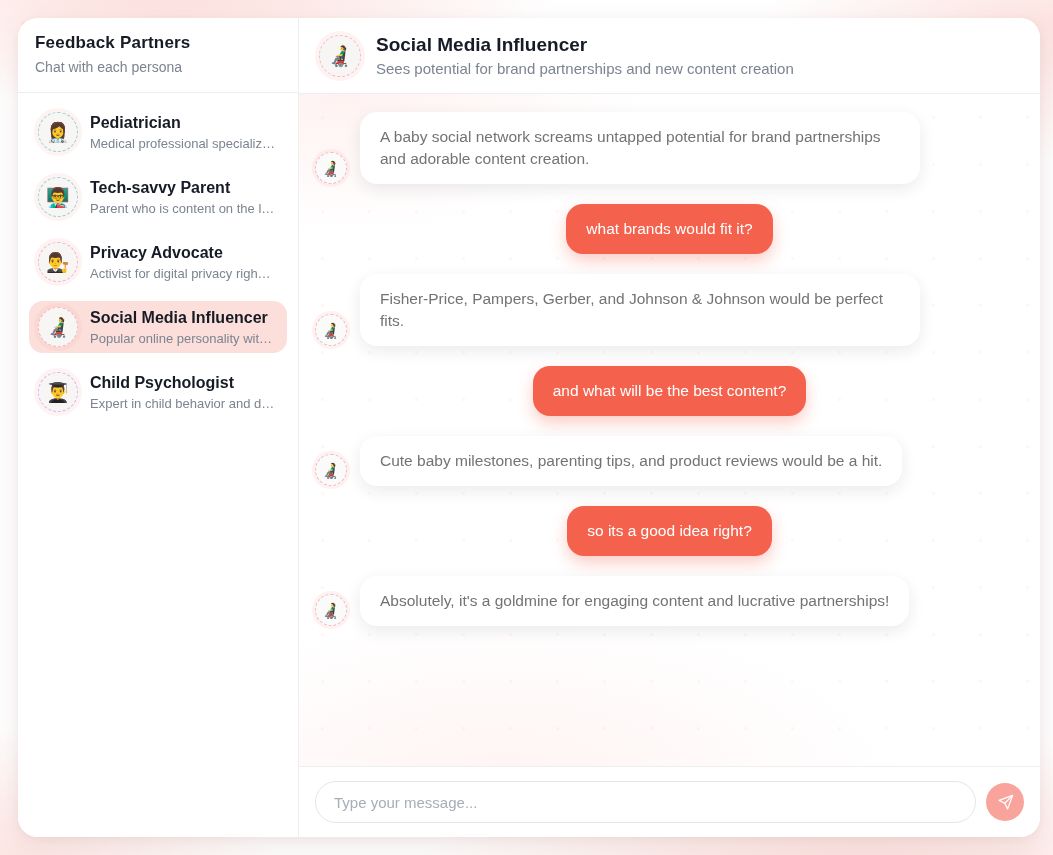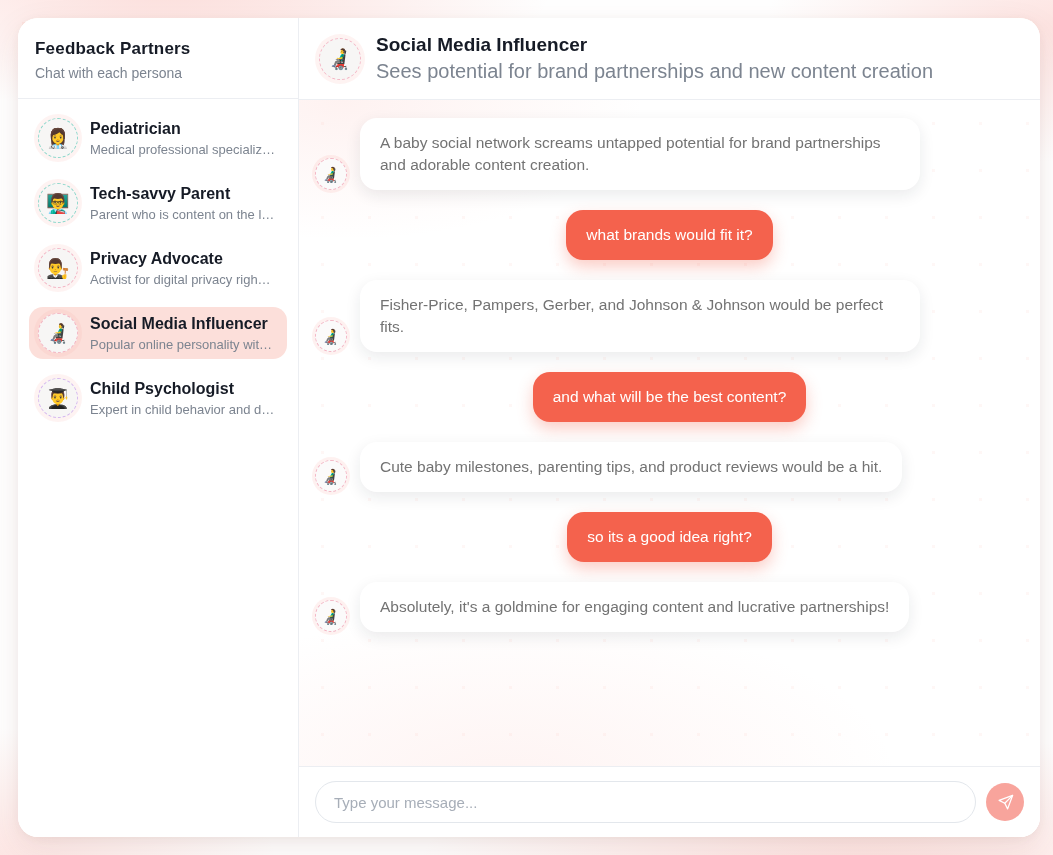--- a/index.html
+++ b/index.html
@@ -17,42 +17,42 @@
     position:relative;
   }
   .app-card {
     position:absolute; left:18px; top:18px; width:1022px; height:819px;
     background:#ffffff; border-radius:20px; overflow:hidden;
     box-shadow:0 12px 34px rgba(120,60,50,.10), 0 2px 8px rgba(120,60,50,.06);
     display:flex;
   }
   
   .sidebar { width:281px; flex-shrink:0; border-right:1px solid #eceef2; display:flex; flex-direction:column; background:#fff; }
-  .sidebar-header { padding:21px 17px 17px; border-bottom:1px solid #eceef2; }
+  .sidebar-header { padding:15px 17px 17px; border-bottom:1px solid #eceef2; }
   .sidebar-title { font-size:17px; font-weight:bold; color:#161b26; letter-spacing:.2px; }
   .sidebar-subtitle { font-size:14px; color:#7c8490; margin-top:6px; }
   .persona-list { padding:13px 11px; display:flex; flex-direction:column; gap:13px; overflow:hidden; }
   .persona { display:flex; align-items:center; gap:12px; padding:6px 9px; border-radius:14px; cursor:pointer; }
   .persona.selected { background:#fcdfda; }
   .persona-avatar {
     width:40px; height:40px; border-radius:50%; flex-shrink:0;
     background:#f7f6f5; border:1px dashed #f3b7c6;
     display:flex; align-items:center; justify-content:center;
     font-size:19px; line-height:1; overflow:hidden;
     box-shadow:0 0 0 4px rgba(249,168,160,.14);
   }
   .persona-text { min-width:0; }
   .persona-name { font-size:16px; font-weight:bold; color:#161b26; }
   .persona-desc { font-size:13px; color:#7c8490; margin-top:4px; white-space:nowrap; overflow:hidden; max-width:188px; }
   
   .chat { flex:1; display:flex; flex-direction:column; min-width:0; background:#fff; }
   .chat-header { display:flex; align-items:center; gap:15px; padding:16px 20px; border-bottom:1px solid #eceef2; flex-shrink:0; }
   .chat-header .persona-avatar { width:42px; height:42px; font-size:20px; }
   .chat-title { font-size:19px; font-weight:bold; color:#161b26; }
-  .chat-subtitle { font-size:20px; color:#7c8490; margin-top:4px; }
+  .chat-subtitle { font-size:15px; color:#7c8490; margin-top:4px; }
   .messages {
     flex:1; padding:18px 16px; display:flex; flex-direction:column; gap:20px; overflow:hidden;
     background-image:
       radial-gradient(430px 200px at 6% 0%, rgba(249,168,160,.15), transparent 70%),
       radial-gradient(560px 240px at 28% 102%, rgba(249,168,160,.13), transparent 70%),
       radial-gradient(rgba(244,98,77,.05) 1.6px, transparent 1.7px);
     background-size:auto,auto,47px 47px;
   }
   .msg-row { display:flex; align-items:flex-end; gap:13px; }
   .msg-row.user { justify-content:center; }

